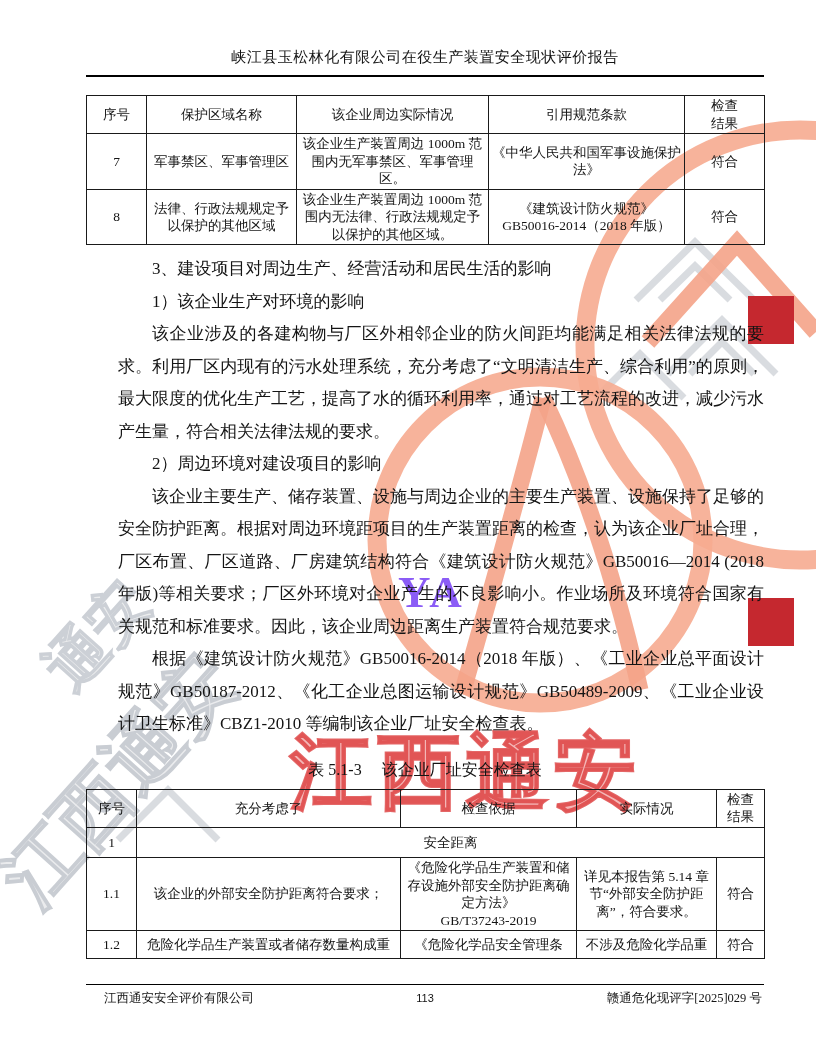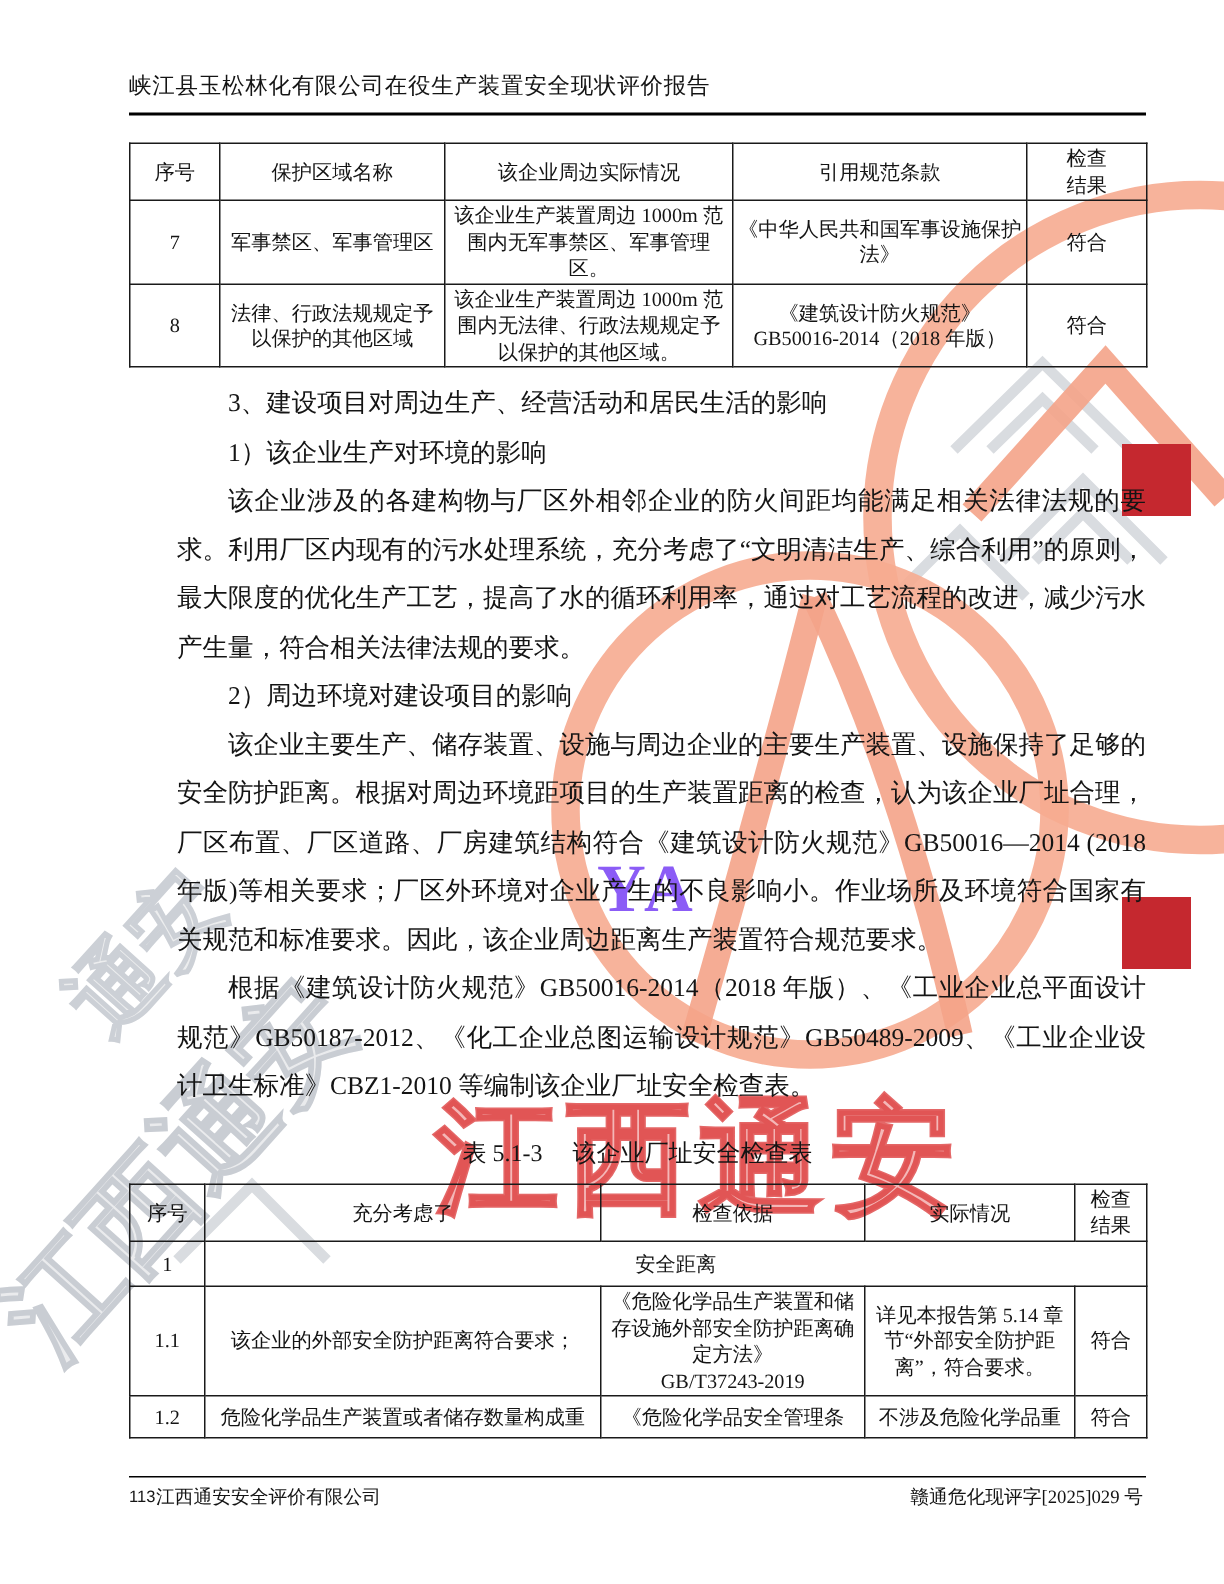--- a/index.html
+++ b/index.html
@@ -20,21 +20,21 @@
       color:rgba(160,165,172,.22);-webkit-text-stroke:1.5px #c9cdd3;
       transform:rotate(-48deg);transform-origin:0 50%;}
   .wm-gray2{position:absolute;left:58px;top:640px;font-size:60px;font-weight:bold;white-space:nowrap;
       color:rgba(160,165,172,.20);-webkit-text-stroke:1.5px #ccd0d6;
       transform:rotate(-48deg);transform-origin:0 50%;}
   .seal{position:absolute;width:46px;height:48px;background:#c5282f;}
   .seal-1{left:748px;top:296px;}
   .seal-2{left:748px;top:598px;}
   
   .content{position:absolute;left:86px;top:48px;width:678px;z-index:1;}
-  .doc-title{font-size:15px;letter-spacing:.5px;padding-bottom:8px;
+  .doc-title{text-align:center;font-size:15px;letter-spacing:.5px;padding-bottom:8px;
       border-bottom:2px solid #000;}
   table{border-collapse:collapse;width:678px;table-layout:fixed;margin-top:18px;border-radius:10px;}
   td,th{border:1px solid #1a1a1a;font-weight:normal;text-align:center;vertical-align:middle;
       font-size:13.5px;line-height:1.3;padding:1px 2px;background:transparent;}
   .pre{white-space:pre-line;}
   .t1 .h{height:34px;}
   .t1 .r7{height:42px;}
   .t1 .r8{height:52px;}
   .t2{margin-top:4px;}
   .t2 .h{height:38px;}
@@ -43,21 +43,21 @@
   .t2 .r12{height:28px;}
   .body-line{font-size:17px;line-height:32.5px;text-align:justify;}
   .ind{ text-indent:2em;margin-left:32px;}
   .p3{margin-top:8px;}
   .sec-head{font-size:17.5px;font-weight:bold;line-height:32.5px;}
   .tbl-caption{text-align:center;font-size:16px;line-height:30px;margin-top:14px;}
   
   .footer{position:absolute;left:86px;top:984px;width:678px;z-index:1;border-top:1.5px solid #000;
       padding-top:5px;font-size:12.5px;}
   .footer .left{position:absolute;left:18px;top:5px;}
-  .footer .center{position:absolute;left:0;right:0;top:7px;text-align:left;font-size:11px;
+  .footer .center{position:absolute;left:0;right:0;top:7px;text-align:center;font-size:11px;
       font-family:"Liberation Sans","DejaVu Sans",sans-serif;}
   .footer .right{position:absolute;right:2px;top:5px;}
 </style>
 </head>
 <body>
 
 <div class="page">
 
   <div class="wm">
     <svg width="816" height="1056" viewBox="0 0 816 1056">

